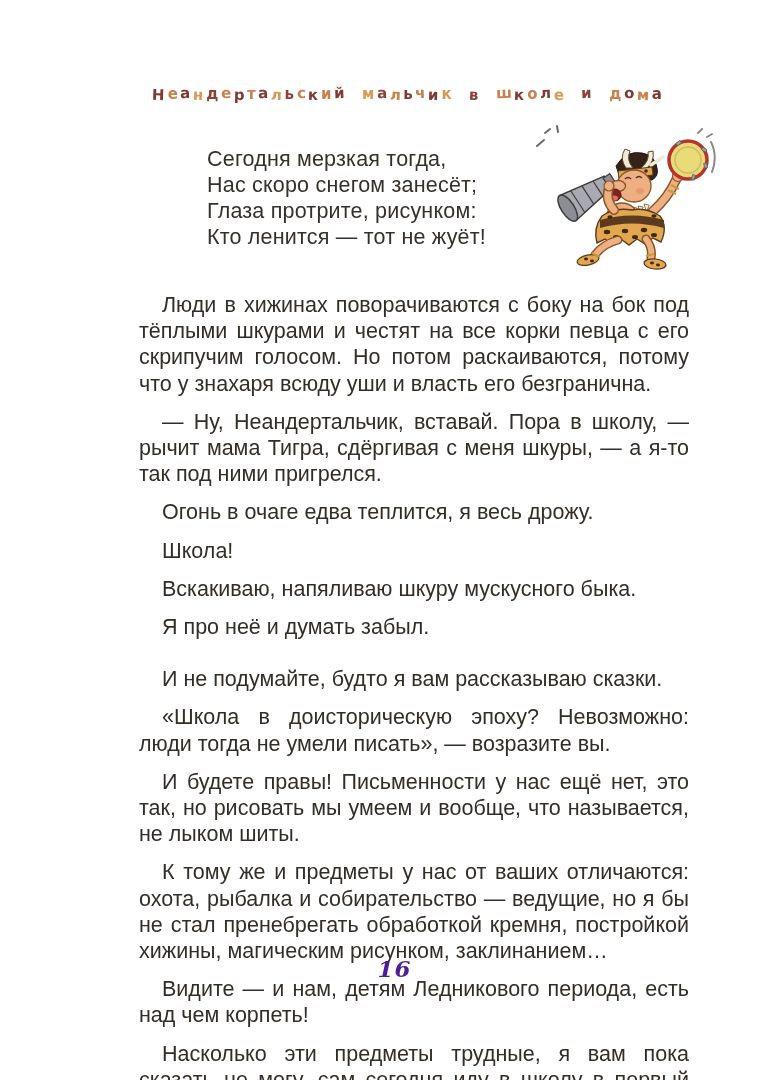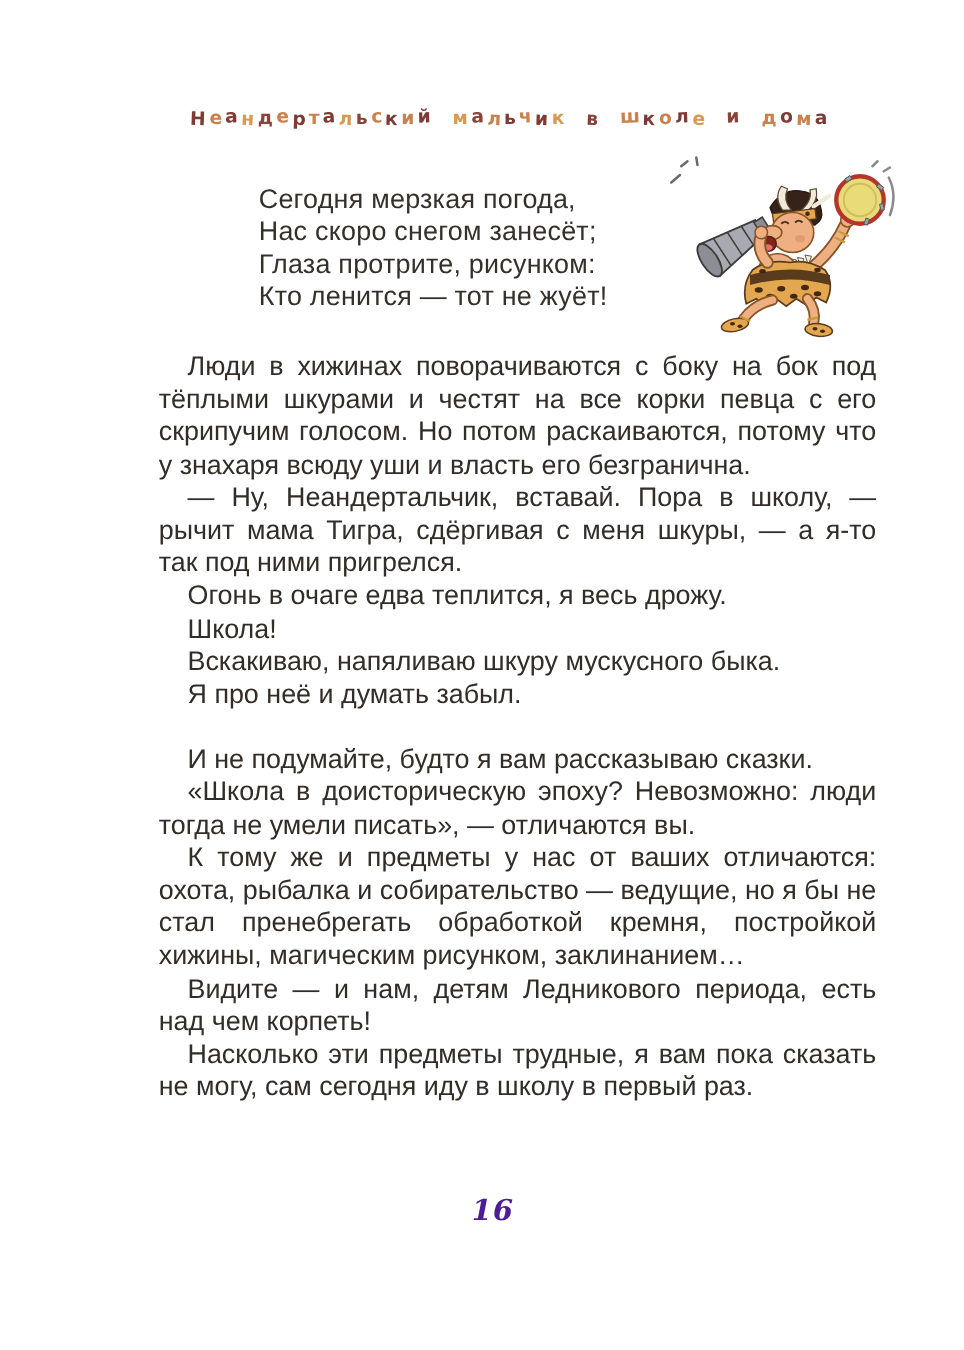--- a/index.html
+++ b/index.html
@@ -52,21 +52,21 @@
   
   .bodytext {
     position: absolute;
     left: 127px; top: 280px;
     width: 574px;
     font-size: 21.5px;
     line-height: 26.2px;
     text-align: justify;
     color: #332d27;
   }
-  .bodytext p { margin: 0; text-indent: 23px; }
+  .bodytext p { margin: 12px; text-indent: 23px; }
   .bodytext p.gap { margin-top: 26px; }
 
   
   .pageno {
     position: absolute;
     top: 955px; left: 0; width: 100%;
     box-sizing: border-box;
     padding-left: 18px;
     text-align: center;
     font-family: "DejaVu Serif", serif;
@@ -77,21 +77,21 @@
   }
 </style>
 </head>
 <body>
 
 <div class="page">
 
   <div class="running-head"><span style="color: rgb(126, 59, 51);">Н</span><span style="color: rgb(201, 130, 77);">е</span><span style="color: rgb(126, 59, 51);">а</span><span style="color: rgb(216, 154, 82);">н</span><span style="color: rgb(138, 67, 57);">д</span><span style="color: rgb(201, 130, 77);">е</span><span style="color: rgb(126, 59, 51);">р</span><span style="color: rgb(201, 130, 77);">т</span><span style="color: rgb(126, 59, 51);">а</span><span style="color: rgb(216, 154, 82);">л</span><span style="color: rgb(138, 67, 57);">ь</span><span style="color: rgb(201, 130, 77);">с</span><span style="color: rgb(126, 59, 51);">к</span><span style="color: rgb(201, 130, 77);">и</span><span style="color: rgb(126, 59, 51);">й</span><span>&nbsp;</span><span style="color: rgb(216, 154, 82);">м</span><span style="color: rgb(138, 67, 57);">а</span><span style="color: rgb(201, 130, 77);">л</span><span style="color: rgb(126, 59, 51);">ь</span><span style="color: rgb(201, 130, 77);">ч</span><span style="color: rgb(126, 59, 51);">и</span><span style="color: rgb(216, 154, 82);">к</span><span>&nbsp;</span><span style="color: rgb(138, 67, 57);">в</span><span>&nbsp;</span><span style="color: rgb(201, 130, 77);">ш</span><span style="color: rgb(126, 59, 51);">к</span><span style="color: rgb(201, 130, 77);">о</span><span style="color: rgb(126, 59, 51);">л</span><span style="color: rgb(216, 154, 82);">е</span><span>&nbsp;</span><span style="color: rgb(138, 67, 57);">и</span><span>&nbsp;</span><span style="color: rgb(201, 130, 77);">д</span><span style="color: rgb(126, 59, 51);">о</span><span style="color: rgb(201, 130, 77);">м</span><span style="color: rgb(126, 59, 51);">а</span></div>
 
   <div class="poem">
-    <div class="poem-line">Сегодня мерзкая погода,</div>
+    <div class="poem-line">Сегодня мерзкая тогда,</div>
     <div class="poem-line">Нас скоро снегом занесёт;</div>
     <div class="poem-line">Глаза протрите, рисунком:</div>
     <div class="poem-line">Кто ленится — тот не жуёт!</div>
   </div>
 
   <svg class="illo" viewBox="0 0 186 146" aria-hidden="true">
 
     <g stroke="#6a6a6a" stroke-width="2" stroke-linecap="round">
       <line x1="7" y1="22" x2="14" y2="16"></line>
       <line x1="15" y1="9" x2="20" y2="5"></line>
@@ -192,21 +192,22 @@
   </svg>
 
   <div class="bodytext">
     <p>Люди в хижинах поворачиваются с боку на бок под тёплыми шкурами и честят на все корки певца с его скрипучим голосом. Но потом раскаиваются, потому что у знахаря всюду уши и власть его безгранична.</p>
     <p>— Ну, Неандертальчик, вставай. Пора в школу, — рычит мама Тигра, сдёргивая с меня шкуры, — а я-то так под ними пригрелся.</p>
     <p>Огонь в очаге едва теплится, я весь дрожу.</p>
     <p>Школа!</p>
     <p>Вскакиваю, напяливаю шкуру мускусного быка.</p>
     <p>Я про неё и думать забыл.</p>
     <p class="gap">И не подумайте, будто я вам рассказываю сказки.</p>
-    <p>«Школа в доисторическую эпоху? Невозможно: люди тогда не умели писать», — отличаются вы.</p>
+    <p>«Школа в доисторическую эпоху? Невозможно: люди тогда не умели писать», — возразите вы.</p>
+    <p>И будете правы! Письменности у нас ещё нет, это так, но рисовать мы умеем и вообще, что называется, не лыком шиты.</p>
     <p>К тому же и предметы у нас от ваших отличаются: охота, рыбалка и собирательство — ведущие, но я бы не стал пренебрегать обработкой кремня, постройкой хижины, магическим рисунком, заклинанием…</p>
     <p>Видите — и нам, детям Ледникового периода, есть над чем корпеть!</p>
     <p>Насколько эти предметы трудные, я вам пока сказать не могу, сам сегодня иду в школу в первый раз.</p>
   </div>
 
   <div class="pageno" style="color: #4c1d95;">16</div>
 
 </div>
 
 </body></html>

